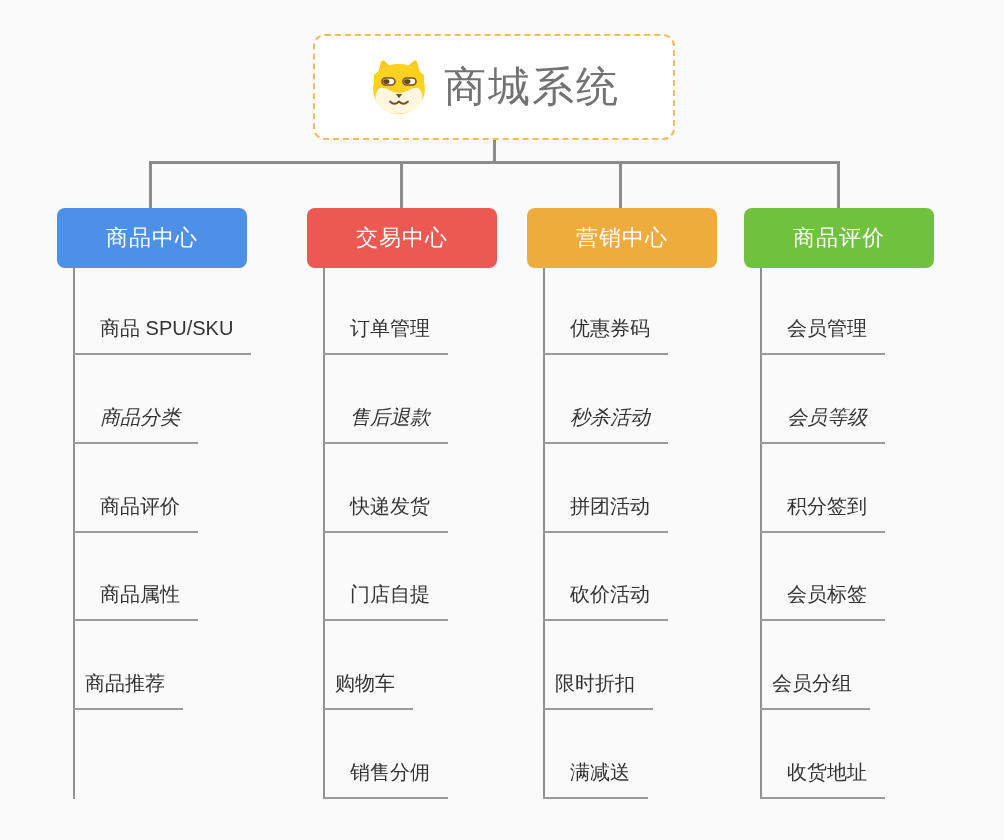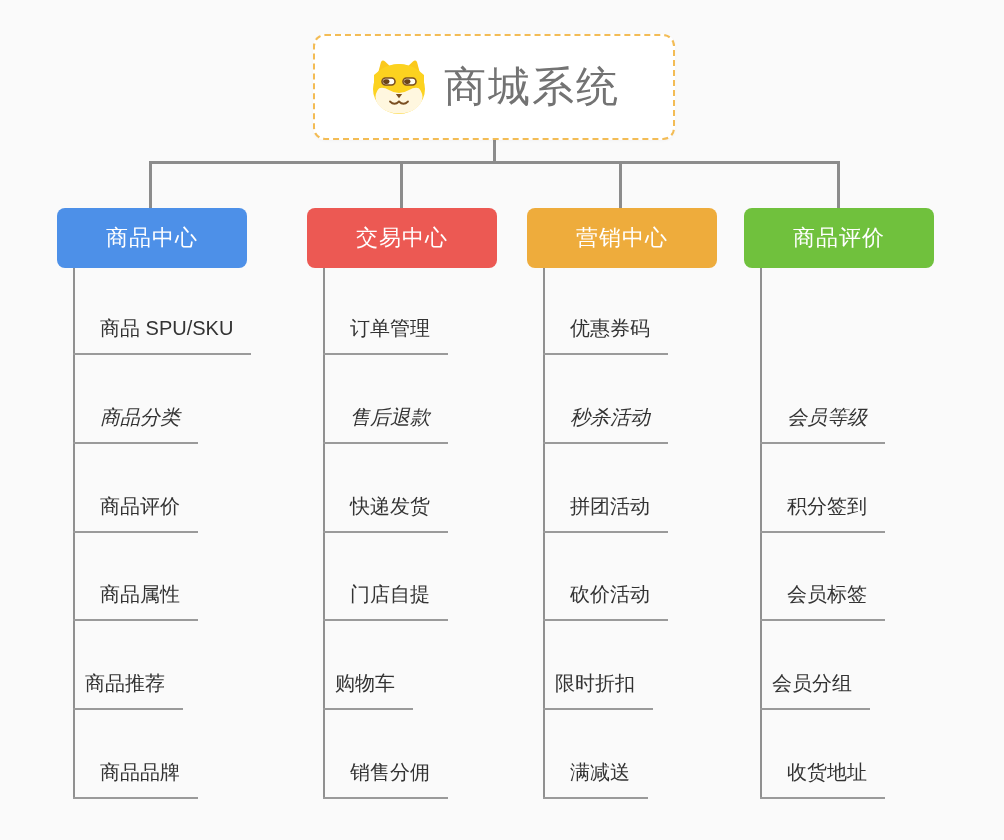--- a/index.html
+++ b/index.html
@@ -84,35 +84,35 @@
   <div class="trunk t0"></div>
   <div class="trunk t1"></div>
   <div class="trunk t2"></div>
   <div class="trunk t3"></div>
 
   <div class="leaf c0 r0">商品 SPU/SKU</div>
   <div class="leaf c0 r1">商品分类</div>
   <div class="leaf c0 r2">商品评价</div>
   <div class="leaf c0 r3">商品属性</div>
   <div class="leaf c0 r4">商品推荐</div>
-  <div class="leaf c0 r5">商品品牌</div>
 
   <div class="leaf c1 r0">订单管理</div>
   <div class="leaf c1 r1">售后退款</div>
   <div class="leaf c1 r2">快递发货</div>
   <div class="leaf c1 r3">门店自提</div>
   <div class="leaf c1 r5">销售分佣</div>
   <div class="leaf c1 r4">购物车</div>
 
   <div class="leaf c2 r0">优惠券码</div>
   <div class="leaf c2 r1">秒杀活动</div>
   <div class="leaf c2 r2">拼团活动</div>
   <div class="leaf c2 r3">砍价活动</div>
   <div class="leaf c2 r4">限时折扣</div>
   <div class="leaf c2 r5">满减送</div>
 
+  <div class="leaf c3 r0">会员管理</div>
   <div class="leaf c3 r1">会员等级</div>
   <div class="leaf c3 r2">积分签到</div>
   <div class="leaf c3 r3">会员标签</div>
   <div class="leaf c3 r4">会员分组</div>
   <div class="leaf c3 r5">收货地址</div>
 
 </div>
 
 </body></html>

